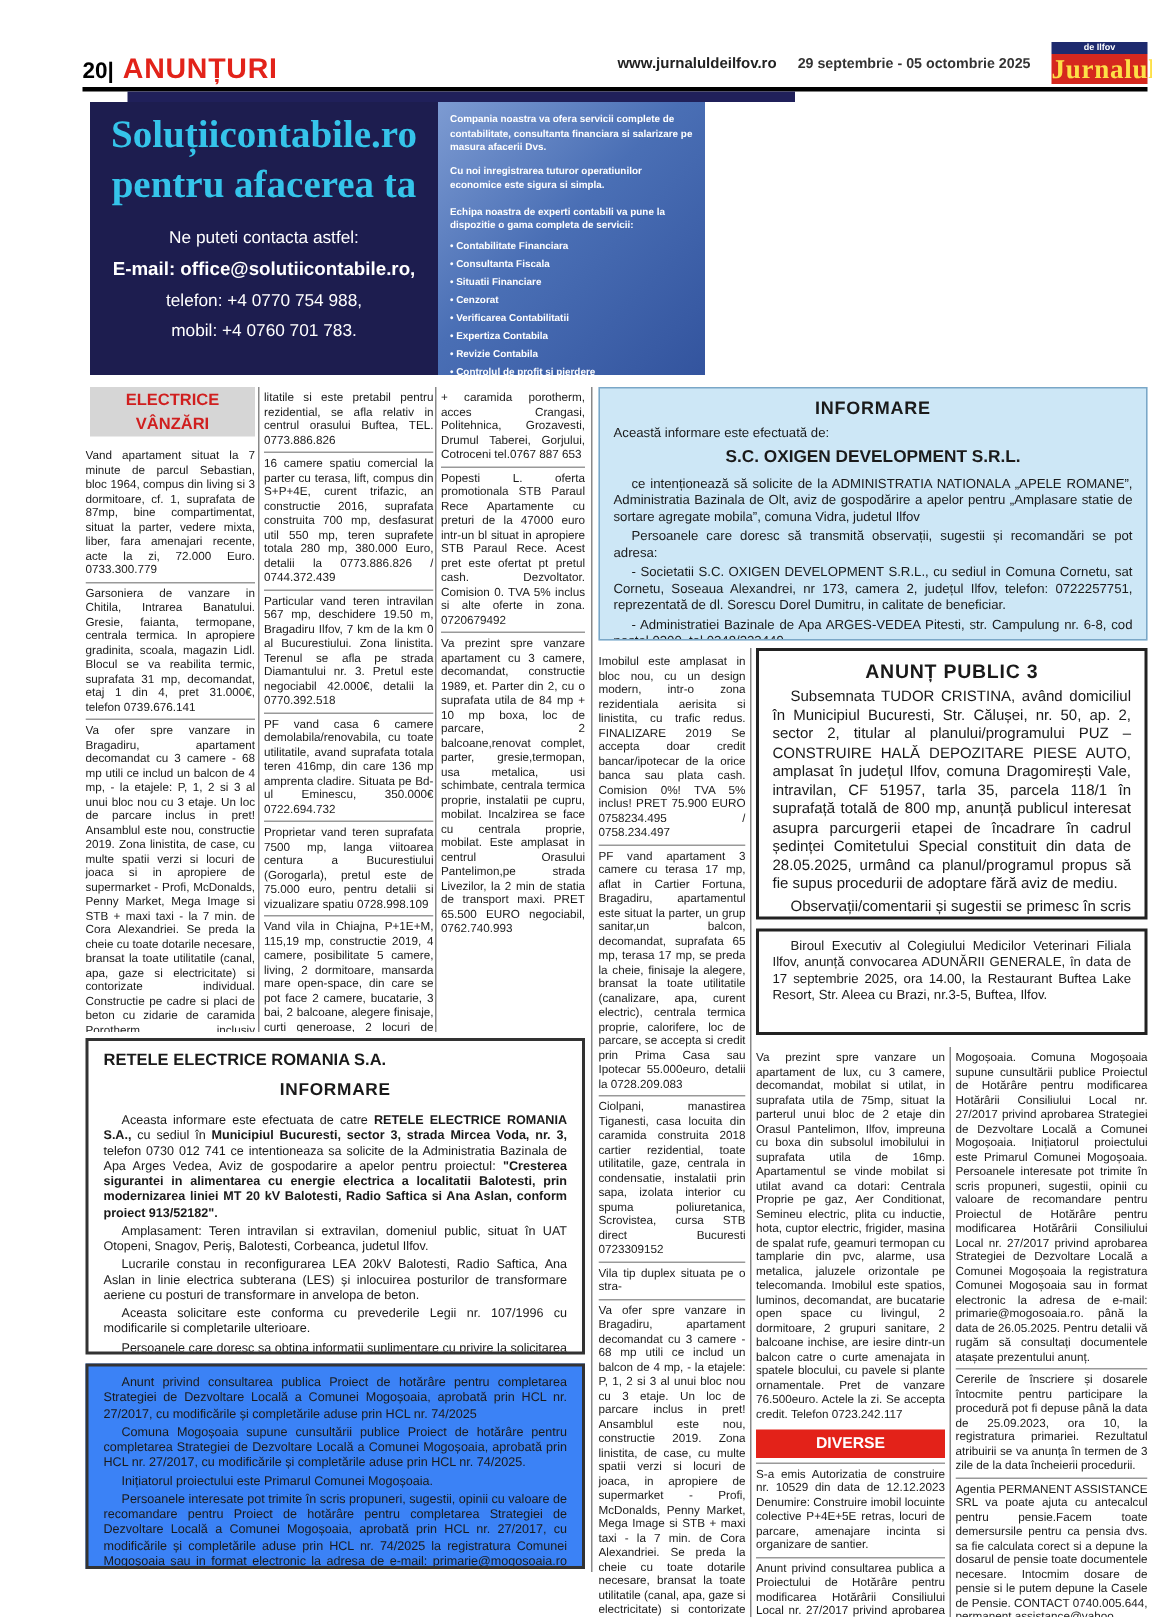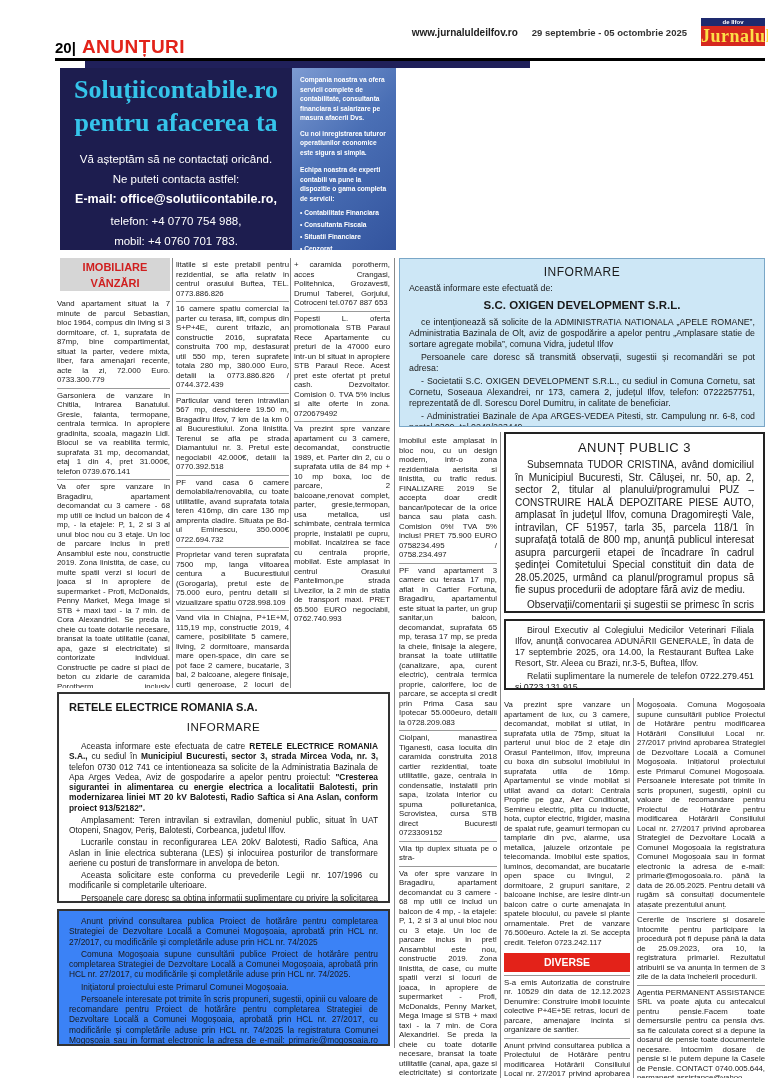--- a/index.html
+++ b/index.html
@@ -4,30 +4,30 @@
 <style>
   html,body{margin:0;padding:0;background:#e8e8e8;}
   .page{position:relative;width:768px;height:1078px;background:#ffffff;overflow:hidden;
         font-family:"Liberation Sans",sans-serif;color:#1a1a1a;}
   
   .hdr{position:absolute;left:55px;top:36px;width:710px;height:22px;
        border-bottom:3px solid #000;display:flex;align-items:flex-end;justify-content:space-between;}
   .h-left{display:flex;align-items:baseline;gap:6px;}
   .pageno{font-size:15px;font-weight:bold;color:#000;}
   .section{font-size:19px;font-weight:bold;color:#e2231a;letter-spacing:.5px;}
-  .h-right{display:flex;align-items:center;gap:14px;padding-bottom:12px;}
+  .h-right{display:flex;align-items:center;gap:14px;padding-bottom:2px;}
   .site{font-size:10px;font-weight:bold;color:#222;}
   .date{font-size:9.5px;font-weight:bold;color:#333;}
   .logo{width:64px;text-align:center;}
   .logo-top{display:block;background:#1e2a6e;color:#fff;font-size:6px;font-weight:bold;line-height:8px;}
   .logo-main{display:block;background:#d5281e;color:#fde047;font-size:18px;font-weight:bold;
              line-height:20px;font-family:"Liberation Serif",serif;letter-spacing:.5px;}
   .navybar{position:absolute;left:85px;top:61px;width:445px;height:7px;background:#20205a;}
   
-  .ad{position:absolute;left:60px;top:68px;width:336px;height:182px;display:flex;background:#1d1d4f;}
+  .ad{position:absolute;left:60px;top:68px;width:410px;height:182px;display:flex;background:#1d1d4f;}
   .ad-left{width:232px;padding:4px 6px;box-sizing:border-box;text-align:center;}
   .ad-headline{font-family:"Liberation Serif",serif;font-weight:bold;color:#35c4ea;
                font-size:26px;line-height:1.25;margin-top:2px;}
   .ad-contact{margin-top:10px;color:#fff;font-size:11.5px;line-height:1.75;}
   .ad-contact .ad-line{margin:0;}
   .ad-contact .ad-line b{font-size:12.5px;}
   .ad-right{flex:1;background:linear-gradient(135deg,#7d9bd2 0%,#4a6fb5 45%,#33549e 100%);
             color:#fff;padding:7px 8px;box-sizing:border-box;font-size:6.6px;font-weight:bold;line-height:1.45;}
   .ad-intro{margin:0 0 6px;}
   .svc-title{margin:8px 0 4px;}
@@ -50,21 +50,21 @@
                    font-size:10.5px;padding:3px 0;margin:3px 0;border-top:none;}
   .vrule{position:absolute;width:1px;background:#888;}
   .vr1{left:172px;top:258px;height:430px;}
   .vr2{left:290px;top:258px;height:430px;}
   .vr3{left:394px;top:258px;height:790px;}
   .vr4{left:500px;top:432px;height:646px;}
   .vr5{left:633px;top:698px;height:380px;}
   
   .informare-box{position:absolute;left:399px;top:258px;width:366px;height:169px;background:#cde7f6;
                  border:1px solid #7aa7c7;box-sizing:border-box;padding:6px 9px;overflow:hidden;}
-  .box-title{text-align:center;font-weight:normal;font-size:12px;letter-spacing:.5px;margin:0 0 4px;}
+  .box-title{text-align:center;font-weight:bold;font-size:12px;letter-spacing:.5px;margin:0 0 4px;}
   .box-intro{font-size:8.8px;margin:0 0 6px;}
   .box-company{text-align:center;font-weight:bold;font-size:11.5px;margin:5px 0 6px;}
   .box-p{font-size:8.8px;line-height:1.25;text-align:justify;text-indent:12px;margin:0 0 2px;}
   .anunt-box{position:absolute;left:504px;top:432px;width:261px;height:181px;background:#fff;
              border:2px solid #222;box-sizing:border-box;padding:6px 9px;overflow:hidden;}
   .anunt-box .box-title{font-size:13px;}
   .anunt-box .box-p{font-size:10px;}
   .birou-box{position:absolute;left:504px;top:619px;width:261px;height:71px;background:#fff;
              border:2px solid #222;box-sizing:border-box;padding:4px 9px;overflow:hidden;}
   .birou-box .box-p{font-size:8.8px;}
@@ -98,21 +98,20 @@
   </div>
   <div class="navybar"></div>
 
   <div class="ad">
     <div class="ad-left">
       <div class="ad-headline">
         <span>Soluțiicontabile.ro</span><br>
         <span>pentru afacerea ta</span>
       </div>
       <div class="ad-contact">
-          <p class="ad-line">Vă așteptăm să ne contactați oricând.</p>
           <p class="ad-line">Ne puteti contacta astfel:</p>
           <p class="ad-line"><b>E-mail: office@solutiicontabile.ro,</b></p>
           <p class="ad-line">telefon: +4 0770 754 988,</p>
           <p class="ad-line">mobil: +4 0760 701 783.</p>
         </div>
     </div>
     <div class="ad-right">
       <p class="ad-intro">Compania noastra va ofera servicii complete de contabilitate, consultanta financiara si salarizare pe masura afacerii Dvs.</p>
       <p class="ad-intro">Cu noi inregistrarea tuturor operatiunilor economice este sigura si simpla.</p>
       <p class="ad-intro svc-title">Echipa noastra de experti contabili va pune la dispozitie o gama completa de servicii:</p>
@@ -123,21 +122,21 @@
           <li class="svc">Cenzorat</li>
           <li class="svc">Verificarea Contabilitatii</li>
           <li class="svc">Expertiza Contabila</li>
           <li class="svc">Revizie Contabila</li>
           <li class="svc">Controlul de profit si pierdere</li>
         </ul>
     </div>
   </div>
 
   <div class="imo-header">
-    <div>IMOBILIARE</div>
+    <div>ELECTRICE</div>
     <div>VÂNZĂRI</div>
   </div>
 
   <div class="col c1">
       <p class="ad-p">Vand apartament situat la 7 minute de parcul Sebastian, bloc 1964, compus din living si 3 dormitoare, cf. 1, suprafata de 87mp, bine compartimentat, situat la parter, vedere mixta, liber, fara amenajari recente, acte la zi, 72.000 Euro. 0733.300.779</p>
       <p class="ad-p">Garsoniera de vanzare in Chitila, Intrarea Banatului. Gresie, faianta, termopane, centrala termica. In apropiere gradinita, scoala, magazin Lidl. Blocul se va reabilita termic, suprafata 31 mp, decomandat, etaj 1 din 4, pret 31.000€, telefon 0739.676.141</p>
       <p class="ad-p">Va ofer spre vanzare in Bragadiru, apartament decomandat cu 3 camere - 68 mp utili ce includ un balcon de 4 mp, - la etajele: P, 1, 2 si 3 al unui bloc nou cu 3 etaje. Un loc de parcare inclus in pret! Ansamblul este nou, constructie 2019. Zona linistita, de case, cu multe spatii verzi si locuri de joaca si in apropiere de supermarket - Profi, McDonalds, Penny Market, Mega Image si STB + maxi taxi - la 7 min. de Cora Alexandriei. Se preda la cheie cu toate dotarile necesare, bransat la toate utilitatile (canal, apa, gaze si electricitate) si contorizate individual. Constructie pe cadre si placi de beton cu zidarie de caramida Porotherm, inclusiv compartimentarile interioare, cu izolatie exterioara din polistiren de 10 cm. Pret unic in zona: 53 000 euro include TVA 5%. Comision 0%. Se accepta si plata prin credit (oferim consultanta prin obtinerea acestuia). Pentru detalii 0722.539.588 – Stelian</p>
     </div>
   <div class="col c2">
       <p class="ad-p">litatile si este pretabil pentru rezidential, se afla relativ in centrul orasului Buftea, TEL. 0773.886.826</p>
@@ -193,21 +192,20 @@
     <p class="box-title">ANUNȚ PUBLIC 3</p>
     <div>
         <p class="box-p">Subsemnata TUDOR CRISTINA, având domiciliul în Municipiul Bucuresti, Str. Călușei, nr. 50, ap. 2, sector 2, titular al planului/programului PUZ – CONSTRUIRE HALĂ DEPOZITARE PIESE AUTO, amplasat în județul Ilfov, comuna Dragomirești Vale, intravilan, CF 51957, tarla 35, parcela 118/1 în suprafață totală de 800 mp, anunță publicul interesat asupra parcurgerii etapei de încadrare în cadrul ședinței Comitetului Special constituit din data de 28.05.2025, urmând ca planul/programul propus să fie supus procedurii de adoptare fără aviz de mediu.</p>
         <p class="box-p">Observații/comentarii și sugestii se primesc în scris la sediul D.J.M Ilfov (tel 021.430.14.02, 0749.59.88.65), în termen de 10 zile calendaristice de la publicarea anunțului.</p>
       </div>
   </div>
 
   <div class="birou-box">
     <div>
         <p class="box-p">Biroul Executiv al Colegiului Medicilor Veterinari Filiala Ilfov, anunță convocarea ADUNĂRII GENERALE, în data de 17 septembrie 2025, ora 14.00, la Restaurant Buftea Lake Resort, Str. Aleea cu Brazi, nr.3-5, Buftea, Ilfov.</p>
-        <p class="box-p">Relatii suplimentare la numerele de telefon 0722.279.451 si 0723.131.915.</p>
       </div>
   </div>
 
   <div class="retele-box">
     <p class="retele-company">RETELE ELECTRICE ROMANIA S.A.</p>
     <p class="box-title">INFORMARE</p>
     <div>
         <p class="box-p">Aceasta informare este efectuata de catre <b>RETELE ELECTRICE ROMANIA S.A.,</b> cu sediul în <b>Municipiul Bucuresti, sector 3, strada Mircea Voda, nr. 3,</b> telefon 0730 012 741 ce intentioneaza sa solicite de la Administratia Bazinala de Apa Arges Vedea, Aviz de gospodarire a apelor pentru proiectul: <b>"Cresterea sigurantei in alimentarea cu energie electrica a localitatii Balotesti, prin modernizarea liniei MT 20 kV Balotesti, Radio Saftica si Ana Aslan, conform proiect 913/52182".</b></p>
         <p class="box-p">Amplasament: Teren intravilan si extravilan, domeniul public, situat în UAT Otopeni, Snagov, Periș, Balotesti, Corbeanca, judetul Ilfov.</p>
         <p class="box-p">Lucrarile constau in reconfigurarea LEA 20kV Balotesti, Radio Saftica, Ana Aslan in linie electrica subterana (LES) și inlocuirea posturilor de transformare aeriene cu posturi de transformare in anvelopa de beton.</p>

